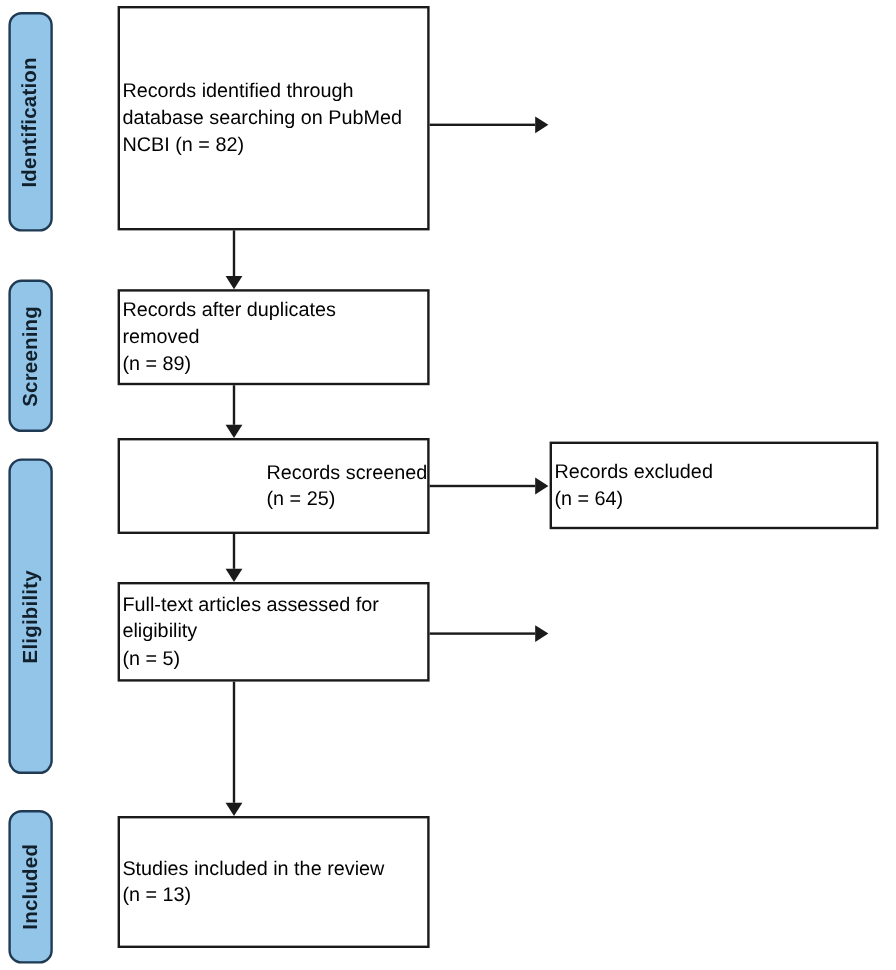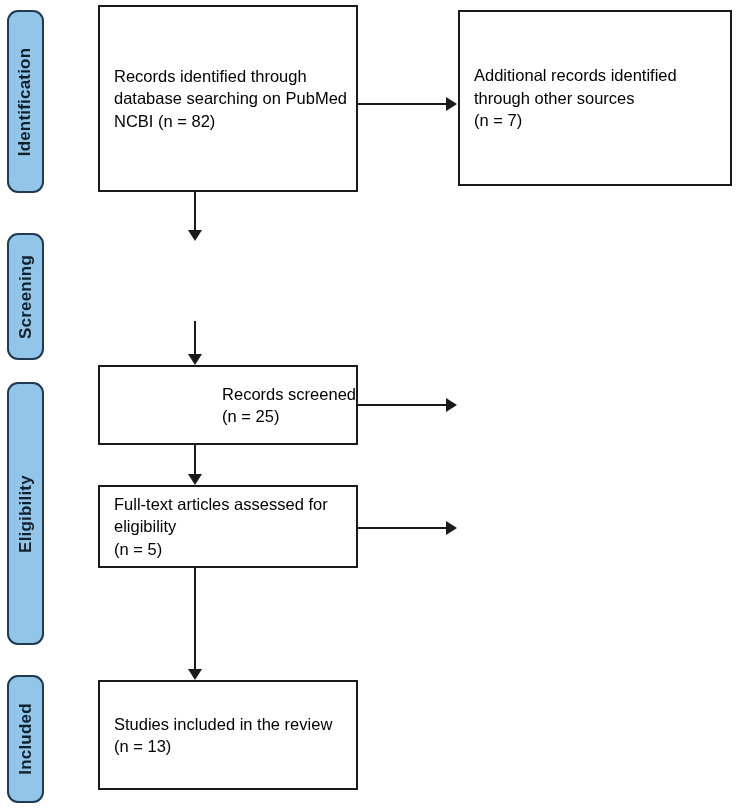--- a/index.html
+++ b/index.html
@@ -38,21 +38,21 @@
   
   .box {
     position: absolute;
     background: #ffffff;
     border: 2px solid #1a1a1a;
     box-sizing: border-box;
     display: flex;
     align-items: center;
   }
   .box .box-text {
-    padding: 0 0 0 14px;
+    padding: 0 0 0 2px;
     font-size: 16.5px;
     line-height: 1.36;
     color: #000000;
     white-space: pre-line;
   }
   
   .vline {
     position: absolute;
     width: 2px;
     background: #1a1a1a;
@@ -99,43 +99,47 @@
   <div class="stage-label" style="left:7px; top:675px; width:37px; height:128px;">
     <span class="stage-text">Included</span>
   </div>
 
   <div class="box" style="left:98px; top:5px; width:260px; height:187px;">
     <span class="box-text">Records identified through
 database searching on PubMed
 NCBI (n = 82)</span>
   </div>
 
+  <div class="box" style="left:98px; top:241px; width:260px; height:80px;">
+    <span class="box-text">Records after duplicates
+removed
+(n = 89)</span>
+  </div>
 
   <div class="box" style="left:98px; top:365px; width:260px; height:80px;justify-content:flex-end;">
     <span class="box-text">Records screened
 (n = 25)</span>
   </div>
 
   <div class="box" style="left:98px; top:485px; width:260px; height:83px;">
     <span class="box-text">Full-text articles assessed for
 eligibility
 (n = 5)</span>
   </div>
 
   <div class="box" style="left:98px; top:680px; width:260px; height:110px;">
     <span class="box-text">Studies included in the review
 (n = 13)</span>
   </div>
 
-  <div class="box" style="left:458px; top:10px; width:274px; height:176px;">
-    <span class="box-text">Additional records identified
-through other sources
-(n = 7)</span>
+
+  <div class="box" style="left:458px; top:368px; width:274px; height:73px;">
+    <span class="box-text">Records excluded
+(n = 64)</span>
   </div>
-
 
 
   <div class="hline" style="left:358px; top:103px; width:88px;"></div>
   <div class="arrow-right" style="left:446px; top:97px;"></div>
 
   <div class="vline" style="left:194px; top:192px; width:2px; height:38px;"></div>
   <div class="arrow-down" style="left:188px; top:230px;"></div>
 
   <div class="vline" style="left:194px; top:321px; width:2px; height:33px;"></div>
   <div class="arrow-down" style="left:188px; top:354px;"></div>

